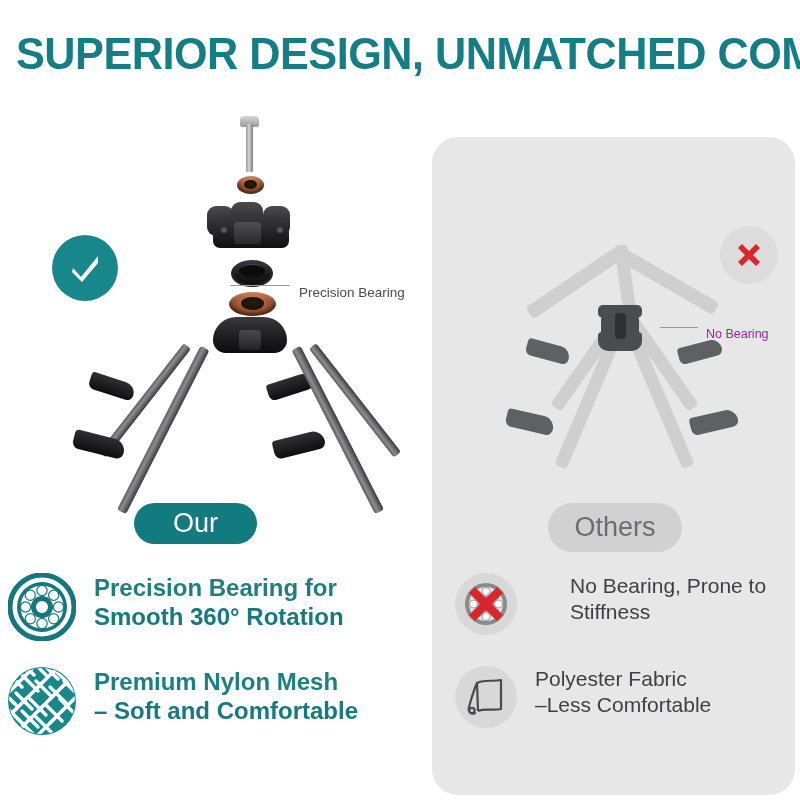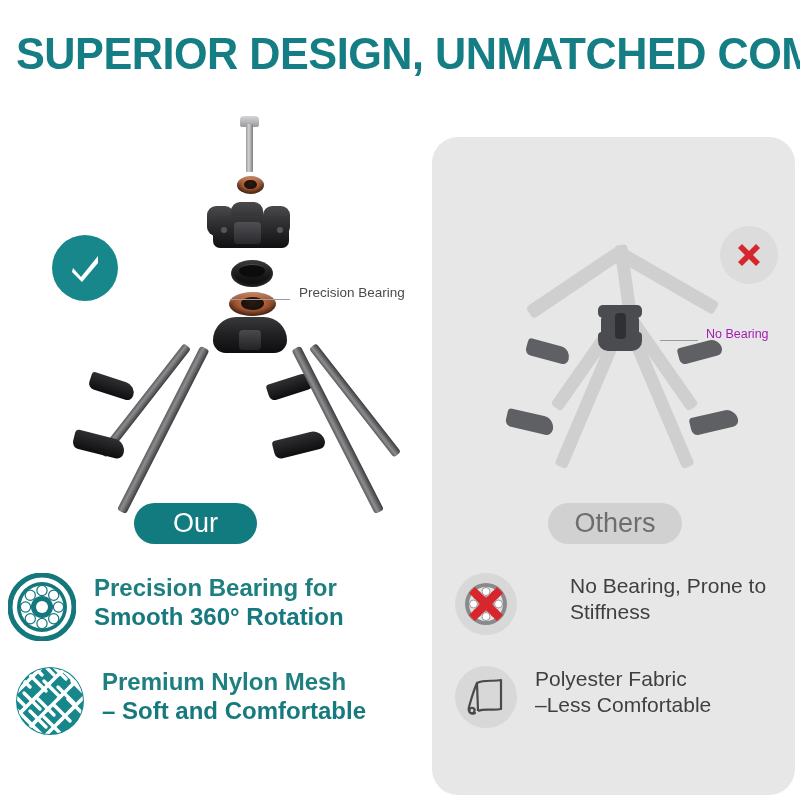--- a/index.html
+++ b/index.html
@@ -92,48 +92,48 @@
     background:#18878c;display:flex;align-items:center;justify-content:center;}
   .x-badge{position:absolute;left:720px;top:226px;width:58px;height:58px;border-radius:50%;
     background:#dcdcdc;display:flex;align-items:center;justify-content:center;}
 
   .vs-badge{position:absolute;left:379px;top:340px;width:100px;height:100px;border-radius:50%;
     background:#f5a210;display:flex;align-items:center;justify-content:center;
     color:#ffffff;font-weight:bold;font-size:54px;font-style:italic;
     font-family:"Liberation Sans", sans-serif;letter-spacing:-2px;}
 
   
-  .callout{position:absolute;display:flex;align-items:flex-end;}
+  .callout{position:absolute;display:flex;align-items:flex-start;}
   .callout .lead{height:1px;background:#9a9a9a;}
   .callout .ctext{font-size:13.5px;color:#4b4b4d;white-space:nowrap;
     font-family:"Liberation Sans", sans-serif;}
   #callout-precision{left:230px;top:285px;}
   #callout-precision .lead{width:60px;margin-right:9px;}
   #callout-nobearing{left:660px;top:327px;}
   #callout-nobearing .lead{width:38px;margin-right:8px;}
   #callout-nobearing .ctext{color:#a21caf;font-size:12.5px;}
 
   
   .pill{position:absolute;display:flex;align-items:center;justify-content:center;
     border-radius:26px;font-size:27px;font-family:"Liberation Sans", sans-serif;}
   #pill-our{left:134px;top:503px;width:123px;height:41px;background:#117b80;color:#ffffff;}
-  #pill-others{left:548px;top:503px;width:134px;height:41px;background:#d1d1d1;color:#6d6d6f;}
+  #pill-others{left:548px;top:503px;width:134px;height:49px;background:#d1d1d1;color:#6d6d6f;}
 
   
   .feat{position:absolute;display:flex;}
   .feat .ficon{flex:0 0 auto;position:relative;}
   .feat .ftext{margin-left:18px;line-height:1.22;}
   .feat .l1,.feat .l2{display:block;white-space:nowrap;}
 
   .feat-left .l1{font-size:24px;font-weight:bold;color:#1d7f80;}
   .feat-left .l2{font-size:24px;font-weight:bold;color:#16797d;}
   .feat-right .l1,.feat-right .l2{font-size:21px;color:#3f3f41;}
 
   #feat-bearing{left:8px;top:573px;}
-  #feat-mesh{left:16px;top:667px;}
+  #feat-mesh{left:8px;top:667px;}
   #feat-nobearing{left:455px;top:573px;gap:35px;}
   #feat-poly{left:455px;top:666px;}
 
   .icon-circle{width:68px;height:68px;border-radius:50%;}
   .icon-circle-sm{width:62px;height:62px;border-radius:50%;}
 
   
   .ic-bearing{background:#ffffff;position:relative;}
   
   .ic-mesh{background:#18878c;position:relative;overflow:hidden;border-radius:50%;}

